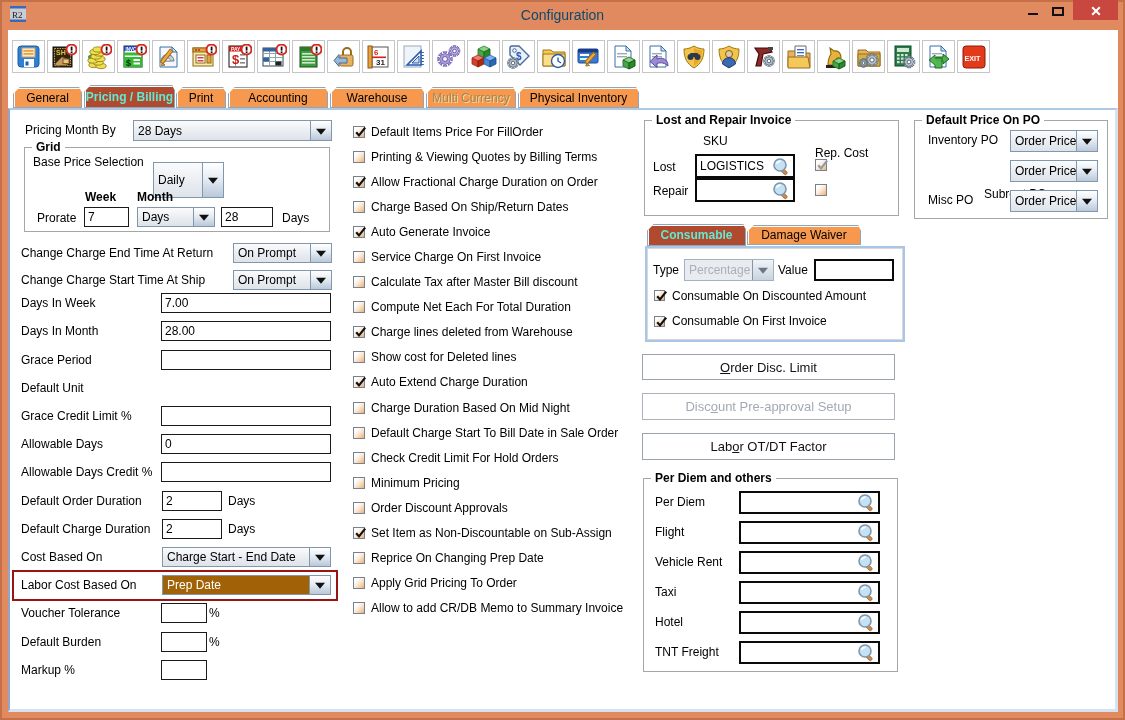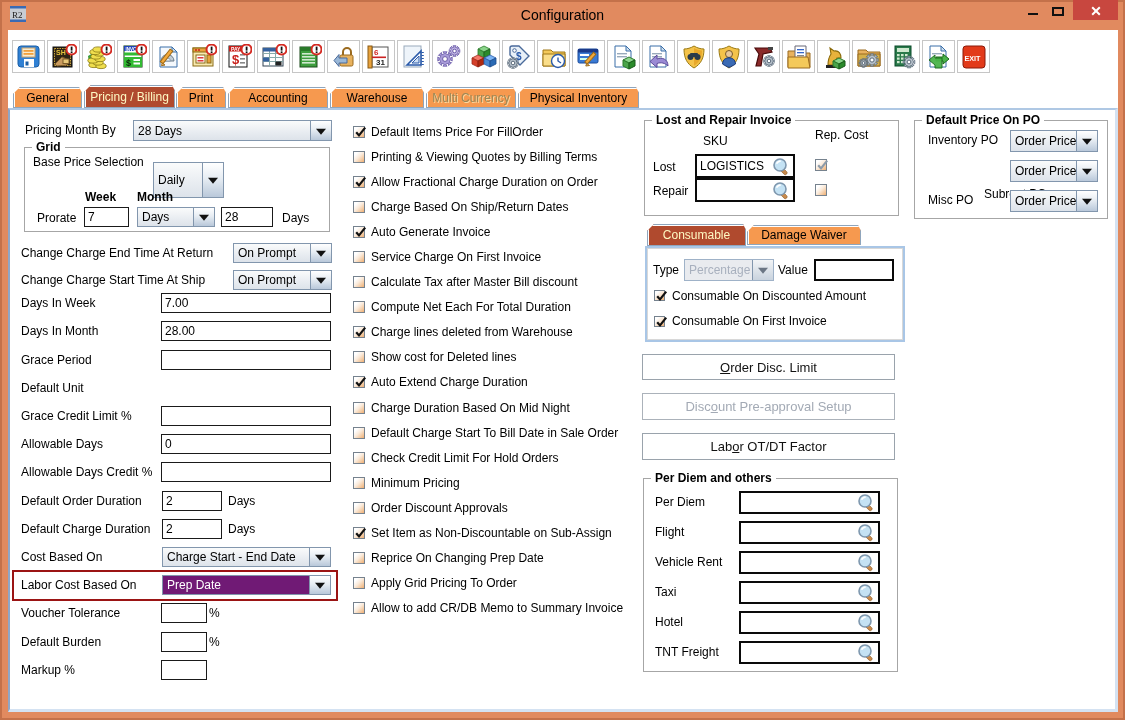--- a/index.html
+++ b/index.html
@@ -1,40 +1,40 @@
 <!DOCTYPE html>
 <html><head><meta charset="utf-8"><title>Configuration</title>
 <style>
 *{margin:0;padding:0;box-sizing:border-box}
 html,body{width:1125px;height:720px;overflow:hidden}
 body{font-family:"Liberation Sans",sans-serif;background:#E18A5F;position:relative}
 #win{position:absolute;left:0;top:0;width:1125px;height:720px;box-shadow:inset 0 0 0 2px #C4714A}
 #client{position:absolute;left:8px;top:30px;width:1110px;height:682px;background:#fff}
-#title{position:absolute;left:0;top:0;width:1125px;height:16px;font-size:14px;color:#000000;text-align:center;line-height:31px}
+#title{position:absolute;left:0;top:0;width:1125px;height:16px;font-size:14px;color:#0c4a6e;text-align:center;line-height:31px}
 #pagearea{position:absolute;left:8px;top:108px;width:1110px;height:604px;background:#fff;border-left:2px solid #8FA6C6;border-top:2px solid #AFC8E4;border-right:3px solid #D4E2F2;border-bottom:3px solid #D4E2F2}
 .lbl{position:absolute;font-size:12px;color:#000;white-space:nowrap;line-height:14px}
 .b{font-weight:bold}
 .inp{position:absolute;background:#fff;border:1px solid #1a1a1a;font-size:12px;color:#000;padding-left:3px;display:flex;align-items:center}
 .inp2{position:absolute;background:#fff;border:2px solid #0a0a0a;font-size:12px;color:#000;padding-left:3px;display:flex;align-items:center}
 .combo{position:absolute;background:linear-gradient(#fafbfb,#e8ecf1 60%,#dde3ea);border:1px solid #8296AD;font-size:12px;color:#000}
 .combo .tx{position:absolute;left:4px;top:0;bottom:0;display:flex;align-items:center;white-space:nowrap}
 .combo .ab{position:absolute;right:0;top:0;bottom:0;width:21px;background:linear-gradient(#ffffff,#e7edf3 45%,#b9c8da);border-left:1px solid #8296AD}
 .combo .ab:after{content:"";position:absolute;left:50%;top:50%;transform:translate(-50%,-38%);border-left:5px solid transparent;border-right:5px solid transparent;border-top:6px solid #111}
 .combo.dis{background:#E9EBEF;border-color:#9FB2C8;color:#A8B0BE}
 .combo.dis .ab{background:linear-gradient(#f2f4f6,#c9d3de)}
 .combo.dis .ab:after{border-top-color:#6b7684}
-.combo.orange{background:#701a75;color:#fff}
+.combo.orange{background:#a16207;color:#fff}
 .grp{position:absolute;border:1px solid #A6A6A6}
 .gt{position:absolute;top:-8px;left:7px;background:#fff;padding:0 4px;font-size:12px;font-weight:bold;color:#000;white-space:nowrap;line-height:15px}
 .cb{position:absolute;width:12px;height:12px;border:1px solid #76828E;background:linear-gradient(135deg,#ffffff 20%,#faeada 50%,#EFAF72 100%)}
 .cb svg{position:absolute;left:-1px;top:-2px}
 .pbtn{position:absolute;background:#fff;border:1px solid #9AA3AC;font-size:13px;color:#111;display:flex;align-items:center;justify-content:center}
 .pbtn.dis{color:#A3AAB5;border-color:#ABB2BA}
 .tab{position:absolute;top:87px;height:21px;background:#F6994F;border:1px solid #8FA5BC;box-shadow:inset 1px 1px 0 #fff;font-size:12px;color:#000;display:flex;align-items:center;justify-content:center;clip-path:polygon(7px 0,calc(100% - 3px) 0,100% 6px,100% 100%,0 100%,0 7px)}
-.tab.act{background:#B04A2E;color:#fef9c3;font-weight:normal;top:85px;height:23px}
+.tab.act{background:#B04A2E;color:#5eead4;font-weight:bold;top:85px;height:23px}
 .tab.disab{color:#9a8858;text-shadow:1px 1px 0 #fbd7a0}
 .ibox{position:absolute;top:40px;width:33px;height:33px;border:1px solid #C6C6C6;background:#fff}
 .ibox svg{position:absolute;left:3px;top:3px}
 .mag{position:absolute}
 </style></head>
 <body>
 <div id="win">
 <div id="title">Configuration</div>
 <svg style="position:absolute;left:10px;top:6px" width="16" height="16" viewBox="0 0 16 16">
       <rect width="16" height="16" fill="#c8ccd4"></rect>
@@ -517,21 +517,21 @@
     <span class="lbl " style="left:371px;top:551px;">Reprice On Changing Prep Date</span>
 <span class="cb" style="left:353px;top:577px;width:12px;height:12px"></span>
     <span class="lbl " style="left:371px;top:576px;">Apply Grid Pricing To Order</span>
 <span class="cb" style="left:353px;top:602px;width:12px;height:12px"></span>
     <span class="lbl " style="left:371px;top:601px;">Allow to add CR/DB Memo to Summary Invoice</span>
 
 <div class="grp" style="left:644px;top:120px;width:255px;height:96px">
       <span class="gt">Lost and Repair Invoice</span>
     </div>
 <span class="lbl " style="left:703px;top:134px;">SKU</span>
-<span class="lbl " style="left:815px;top:128px;">Rep. Cost</span>
+<span class="lbl " style="left:815px;top:146px;">Rep. Cost</span>
 <span class="lbl " style="left:653px;top:160px;">Lost</span>
 <span class="lbl " style="left:653px;top:184px;">Repair</span>
 <div class="inp2" style="left:695px;top:154px;width:100px;height:24px">LOGISTICS</div>
 <div class="inp2" style="left:695px;top:178px;width:100px;height:24px"></div>
 <svg class="mag" style="left:772px;top:157px" width="19" height="19" viewBox="0 0 19 19">
 <rect x="10.5" y="10.5" width="7.5" height="3.6" rx="1.6" transform="rotate(45 10.5 10.5)" fill="#C98A4B" stroke="#8a5a28" stroke-width="0.6"></rect>
 <circle cx="8" cy="8" r="6" fill="#C4E2F4" stroke="#7E97AE" stroke-width="1.6"></circle>
 <path d="M5 6 A4 4 0 0 1 8 4.2" stroke="#fff" stroke-width="1.8" fill="none" stroke-linecap="round"></path>
 </svg>
 <svg class="mag" style="left:772px;top:181px" width="19" height="19" viewBox="0 0 19 19">

